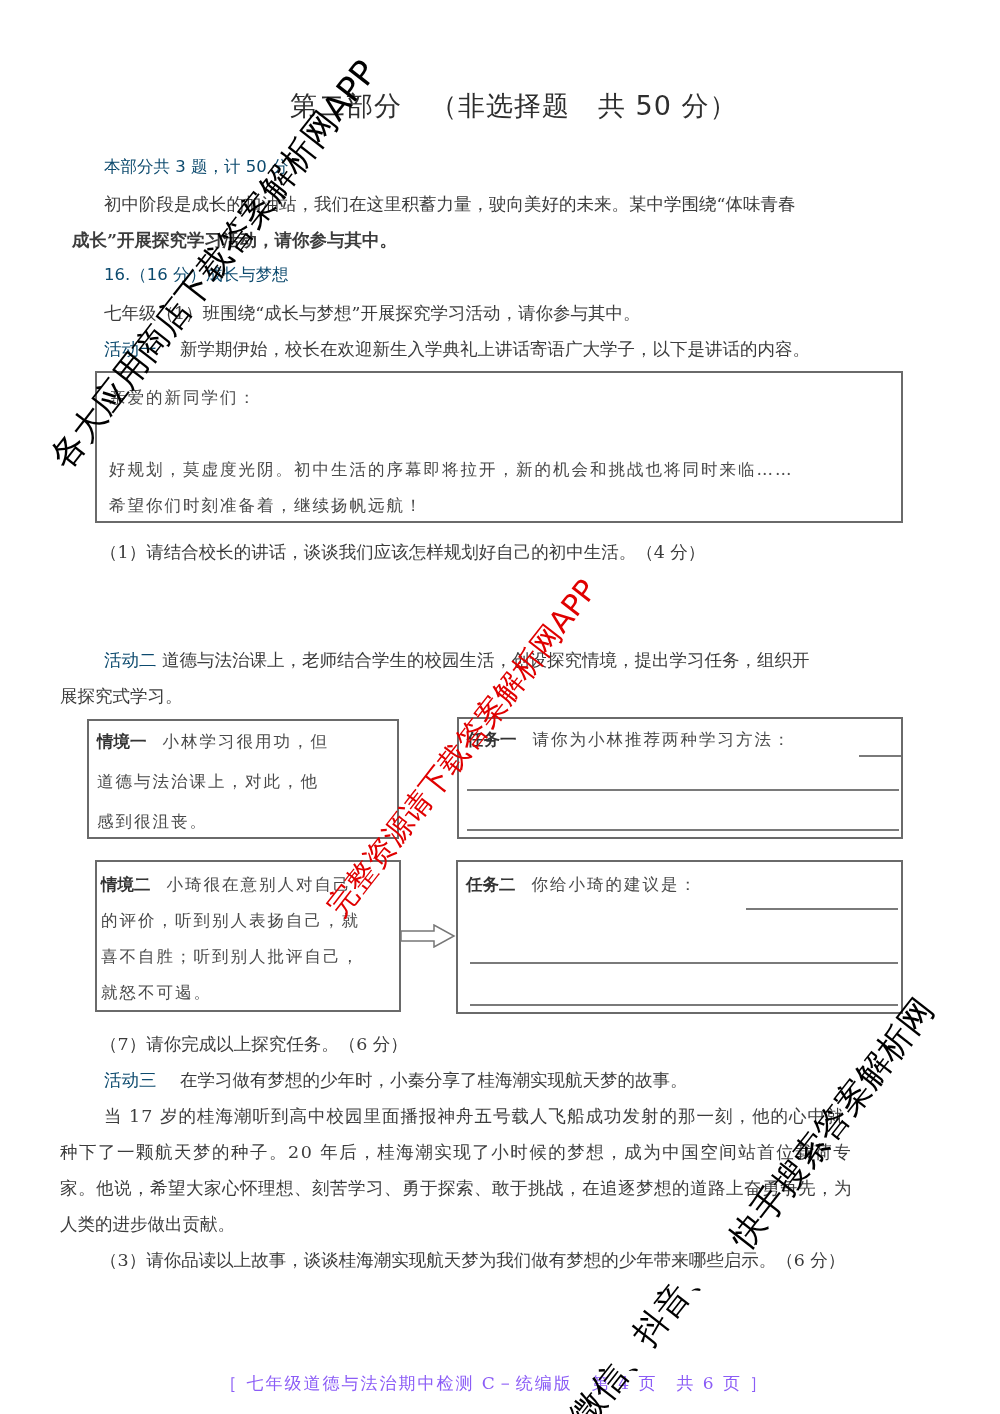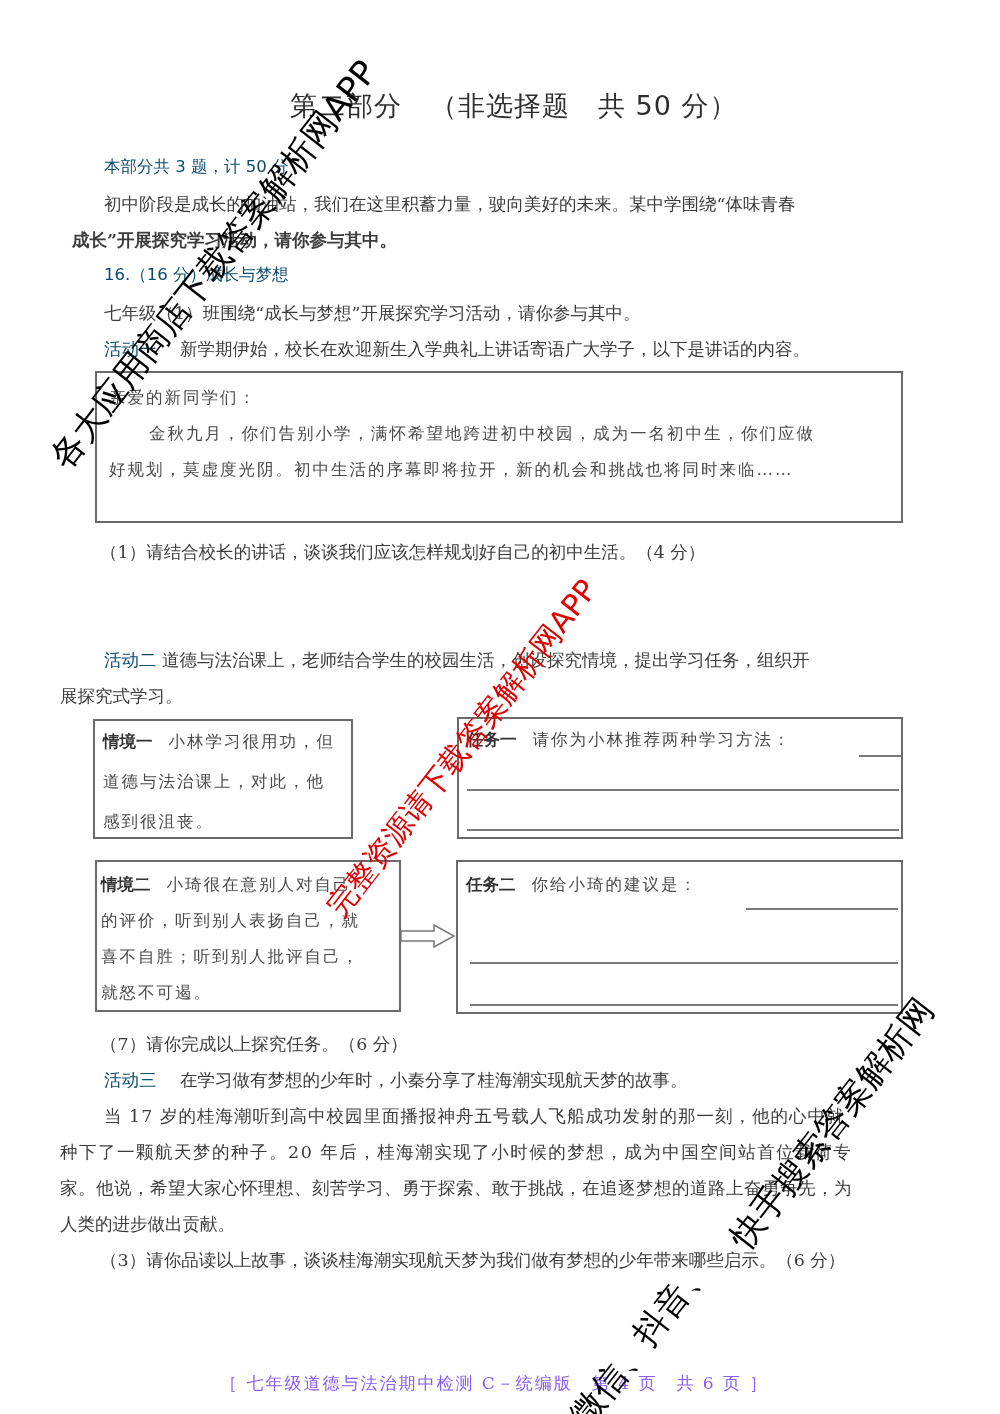--- a/index.html
+++ b/index.html
@@ -33,33 +33,33 @@
 <div class="abs line bold" style="left:104px;top:264px;font-size:16.5px;">16.（16 分）成长与梦想</div>
 <div class="abs line" style="left:104px;top:301px;">七年级（1）班围绕“成长与梦想”开展探究学习活动，请你参与其中。</div>
 
 <div class="abs line" style="left:104px;top:337px;">
   <span class="bold">活动一</span>
   <span style="margin-left:18px;">新学期伊始，校长在欢迎新生入学典礼上讲话寄语广大学子，以下是讲话的内容。</span>
 </div>
 
 <div class="abs box" style="left:95px;top:371px;width:808px;height:152px;">
   <div class="abs boxtext" style="left:12px;top:14px;">亲爱的新同学们：</div>
-  <div class="abs boxtext" style="left:52px;top:50px;">金秋九月，你们告别小学，满怀希望地跨进初中校园，成为一名初中生，你们应做</div>
   <div class="abs boxtext" style="left:12px;top:86px;">好规划，莫虚度光阴。初中生活的序幕即将拉开，新的机会和挑战也将同时来临……</div>
+  <div class="abs boxtext" style="left:12px;top:122px;">希望你们时刻准备着，继续扬帆远航！</div>
 </div>
 
 <div class="abs line" style="left:100px;top:540px;">（1）请结合校长的讲话，谈谈我们应该怎样规划好自己的初中生活。（4 分）</div>
 
 <div class="abs line" style="left:104px;top:648px;">
   <span class="bold">活动二</span>
   <span style="margin-left:0;">道德与法治课上，老师结合学生的校园生活，创设探究情境，提出学习任务，组织开</span>
 </div>
 <div class="abs line" style="left:60px;top:684px;">展探究式学习。</div>
 
-<div class="abs box" style="left:93px;top:719px;width:260px;height:120px;">
+<div class="abs box" style="left:87px;top:719px;width:312px;height:120px;">
   <div class="abs boxtext" style="left:8px;top:10px;">
     <span class="label-bold">情境一</span><span>小林学习很用功，但</span>
   </div>
   <div class="abs boxtext" style="left:8px;top:50px;">道德与法治课上，对此，他</div>
   <div class="abs boxtext" style="left:8px;top:90px;">感到很沮丧。</div>
 </div>
 
 <div class="abs box" style="left:457px;top:717px;width:446px;height:122px;">
   <div class="abs boxtext" style="left:8px;top:10px;">
     <span class="label-bold">任务一</span><span>请你为小林推荐两种学习方法：</span>

